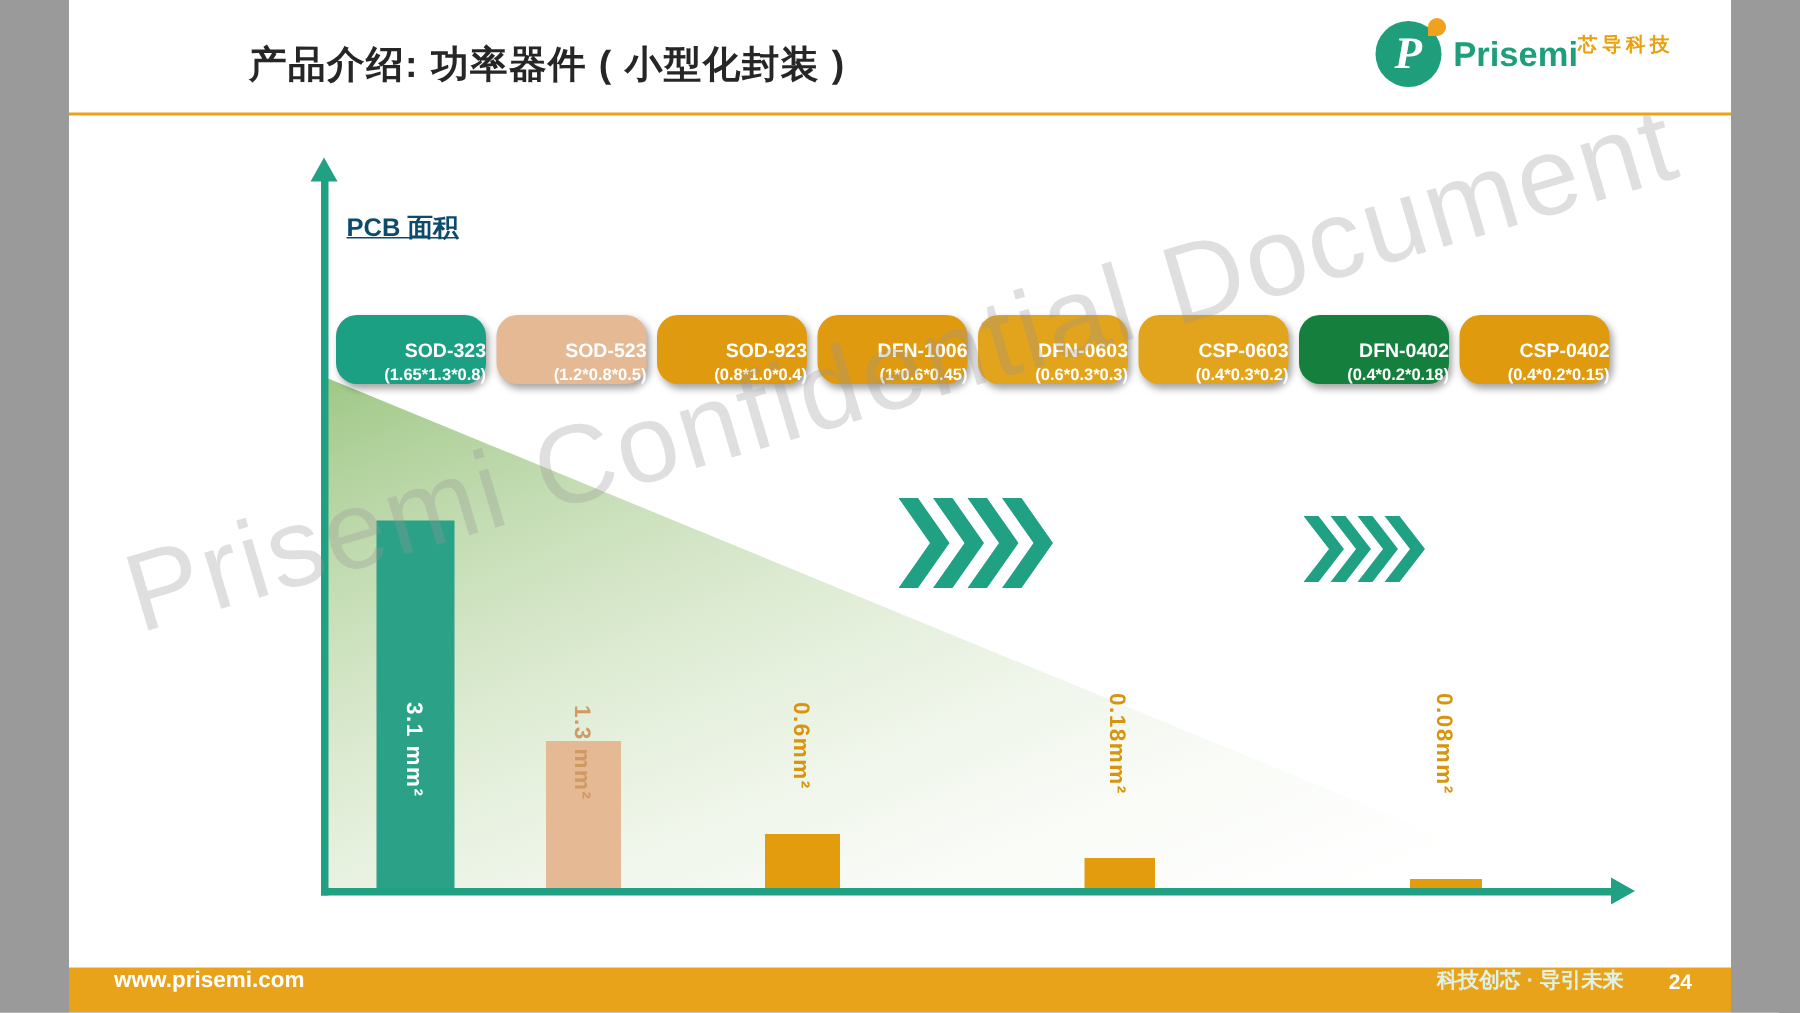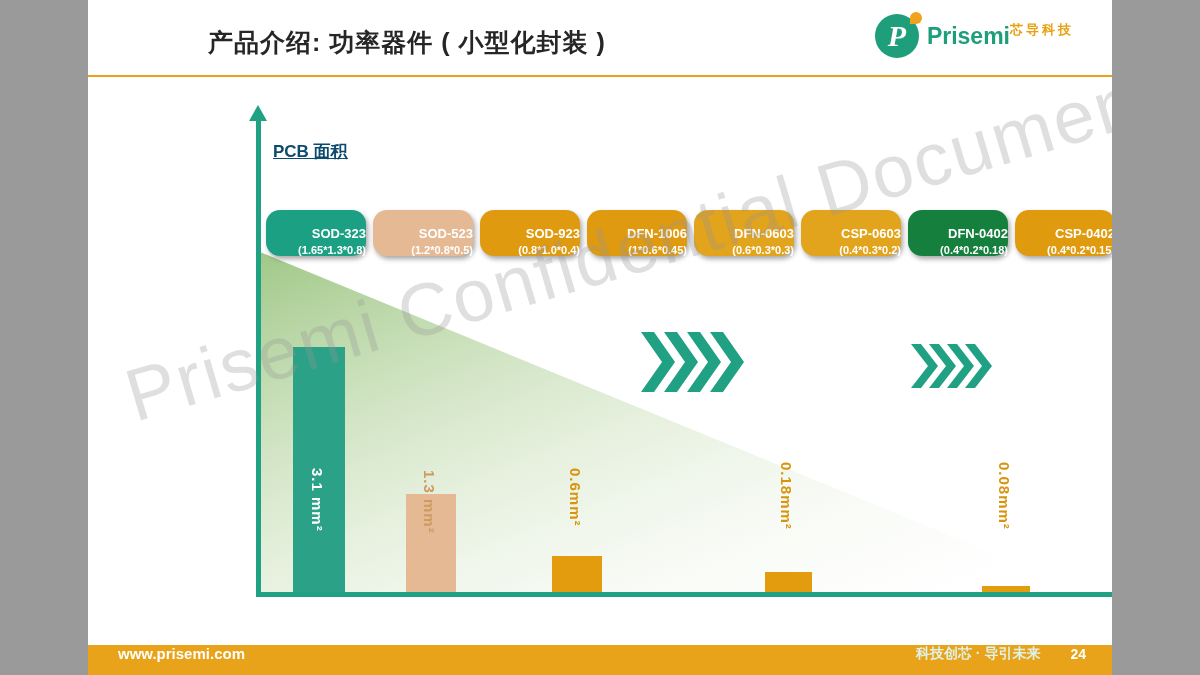--- a/index.html
+++ b/index.html
@@ -1,18 +1,18 @@
 <!DOCTYPE html>
 <html><head>
 <meta charset="utf-8">
 <style>
   * { margin:0; padding:0; box-sizing:border-box; }
   html,body { background:#9a9a9a; }
   body { font-family:"Liberation Sans","DejaVu Sans",sans-serif; }
-  .slide { position:relative; width:1024px; height:675px; margin:0 auto;
+  .slide { position:relative; width:1108px; height:675px; margin:0 auto;
            background:#ffffff; overflow:hidden; }
 
   
   .header { position:absolute; top:0; left:0; width:100%; height:77px;
             background:#fff; border-bottom:2px solid #e9a31a; z-index:10; }
   .title { position:absolute; left:120px; top:26px; font-size:25px; font-weight:bold;
            color:#262626; letter-spacing:1px; }
   .logo { position:absolute; right:38px; top:14px; display:flex; align-items:center; gap:8px; }
   .logo-circle { position:relative; width:44px; height:44px; border-radius:50%;
                  background:#1f9e7c; display:flex; align-items:center; justify-content:center; }

